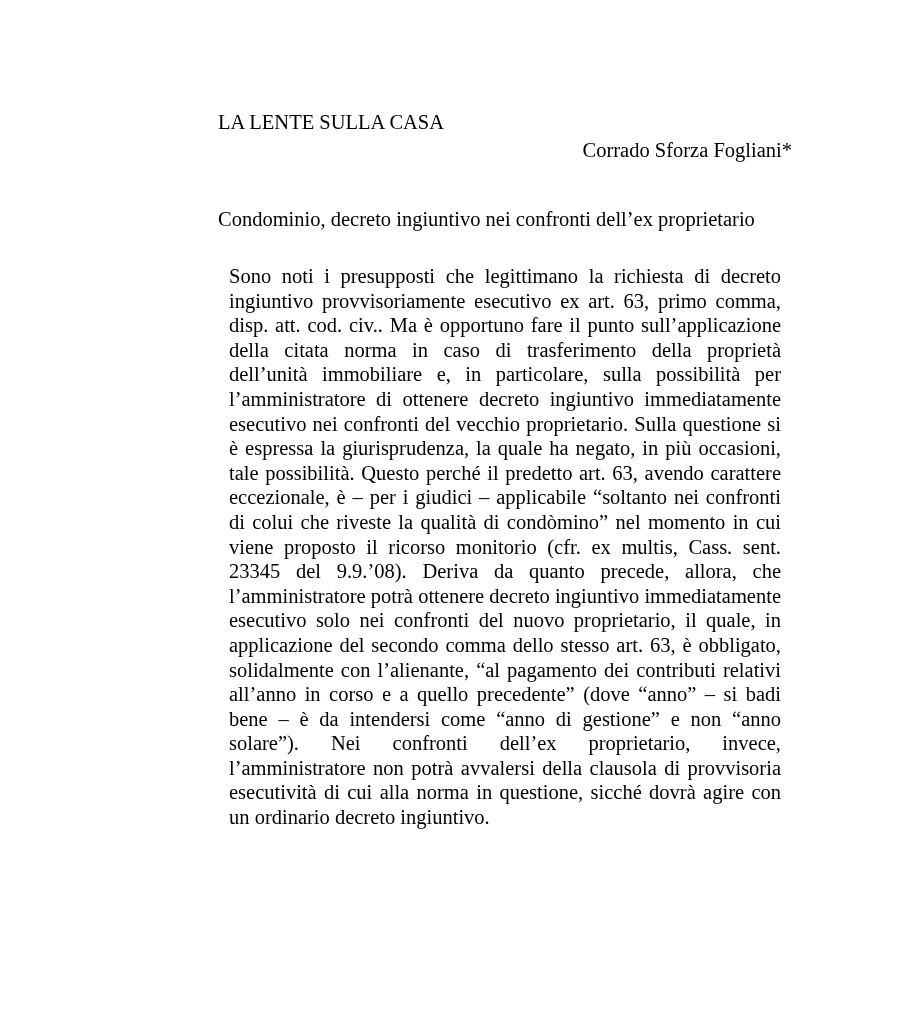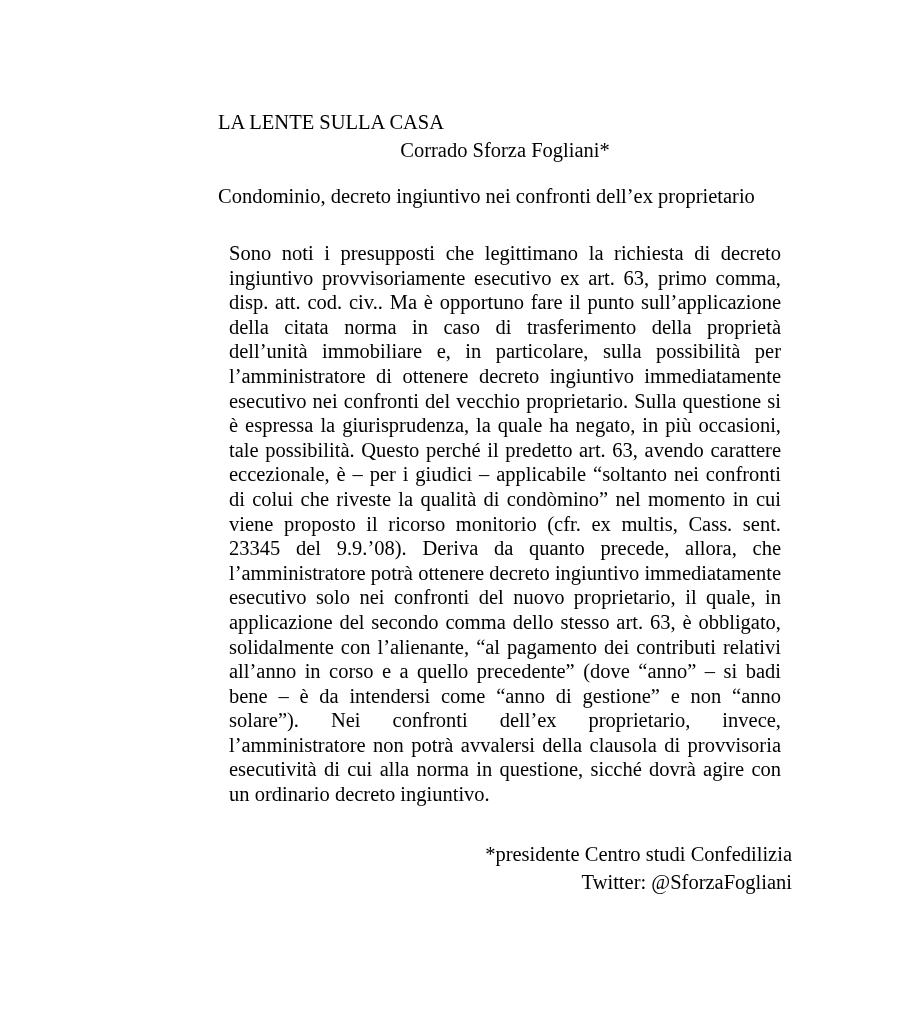--- a/index.html
+++ b/index.html
@@ -30,28 +30,28 @@
   }
   .column-head {
     font-size: 20.5px;
     line-height: 28px;
     text-align: left;
     white-space: nowrap;
   }
   .byline {
     font-size: 20.5px;
     line-height: 28px;
-    text-align: center;
+    text-align: right;
     white-space: nowrap;
   }
   .subject-line {
     font-size: 20.5px;
     line-height: 28px;
     text-align: left;
-    margin-top: 18px;
+    margin-top: 41px;
     white-space: nowrap;
   }
   .body-block {
     margin-top: 31px;
   }
   .body-para {
     font-size: 20.5px;
     line-height: 24.6px;
     text-align: justify;
     text-justify: inter-word;
@@ -78,19 +78,15 @@
     <div class="column-head">LA LENTE SULLA CASA</div>
 
     <div class="byline">Corrado Sforza Fogliani*</div>
 
     <div class="subject-line">Condominio, decreto ingiuntivo nei confronti dell’ex proprietario</div>
 
     <div class="body-block">
       <p class="body-para">Sono noti i presupposti che legittimano la richiesta di decreto ingiuntivo provvisoriamente esecutivo ex art. 63, primo comma, disp. att. cod. civ.. Ma è opportuno fare il punto sull’applicazione della citata norma in caso di trasferimento della proprietà dell’unità immobiliare e, in particolare, sulla possibilità per l’amministratore di ottenere decreto ingiuntivo immediatamente esecutivo nei confronti del vecchio proprietario. Sulla questione si è espressa la giurisprudenza, la quale ha negato, in più occasioni, tale possibilità. Questo perché il predetto art. 63, avendo carattere eccezionale, è – per i giudici – applicabile “soltanto nei confronti di colui che riveste la qualità di condòmino” nel momento in cui viene proposto il ricorso monitorio (cfr. ex multis, Cass. sent. 23345 del 9.9.’08). Deriva da quanto precede, allora, che l’amministratore potrà ottenere decreto ingiuntivo immediatamente esecutivo solo nei confronti del nuovo proprietario, il quale, in applicazione del secondo comma dello stesso art. 63, è obbligato, solidalmente con l’alienante, “al pagamento dei contributi relativi all’anno in corso e a quello precedente” (dove “anno” – si badi bene – è da intendersi come “anno di gestione” e non “anno solare”). Nei confronti dell’ex proprietario, invece, l’amministratore non potrà avvalersi della clausola di provvisoria esecutività di cui alla norma in questione, sicché dovrà agire con un ordinario decreto ingiuntivo.</p>
     </div>
 
-    <div class="signature-block">
-      <div class="sig-line">*presidente Centro studi Confedilizia</div>
-      <div class="sig-line">Twitter: @SforzaFogliani</div>
-    </div>
 
   </div>
 </div>
 
 </body></html>

